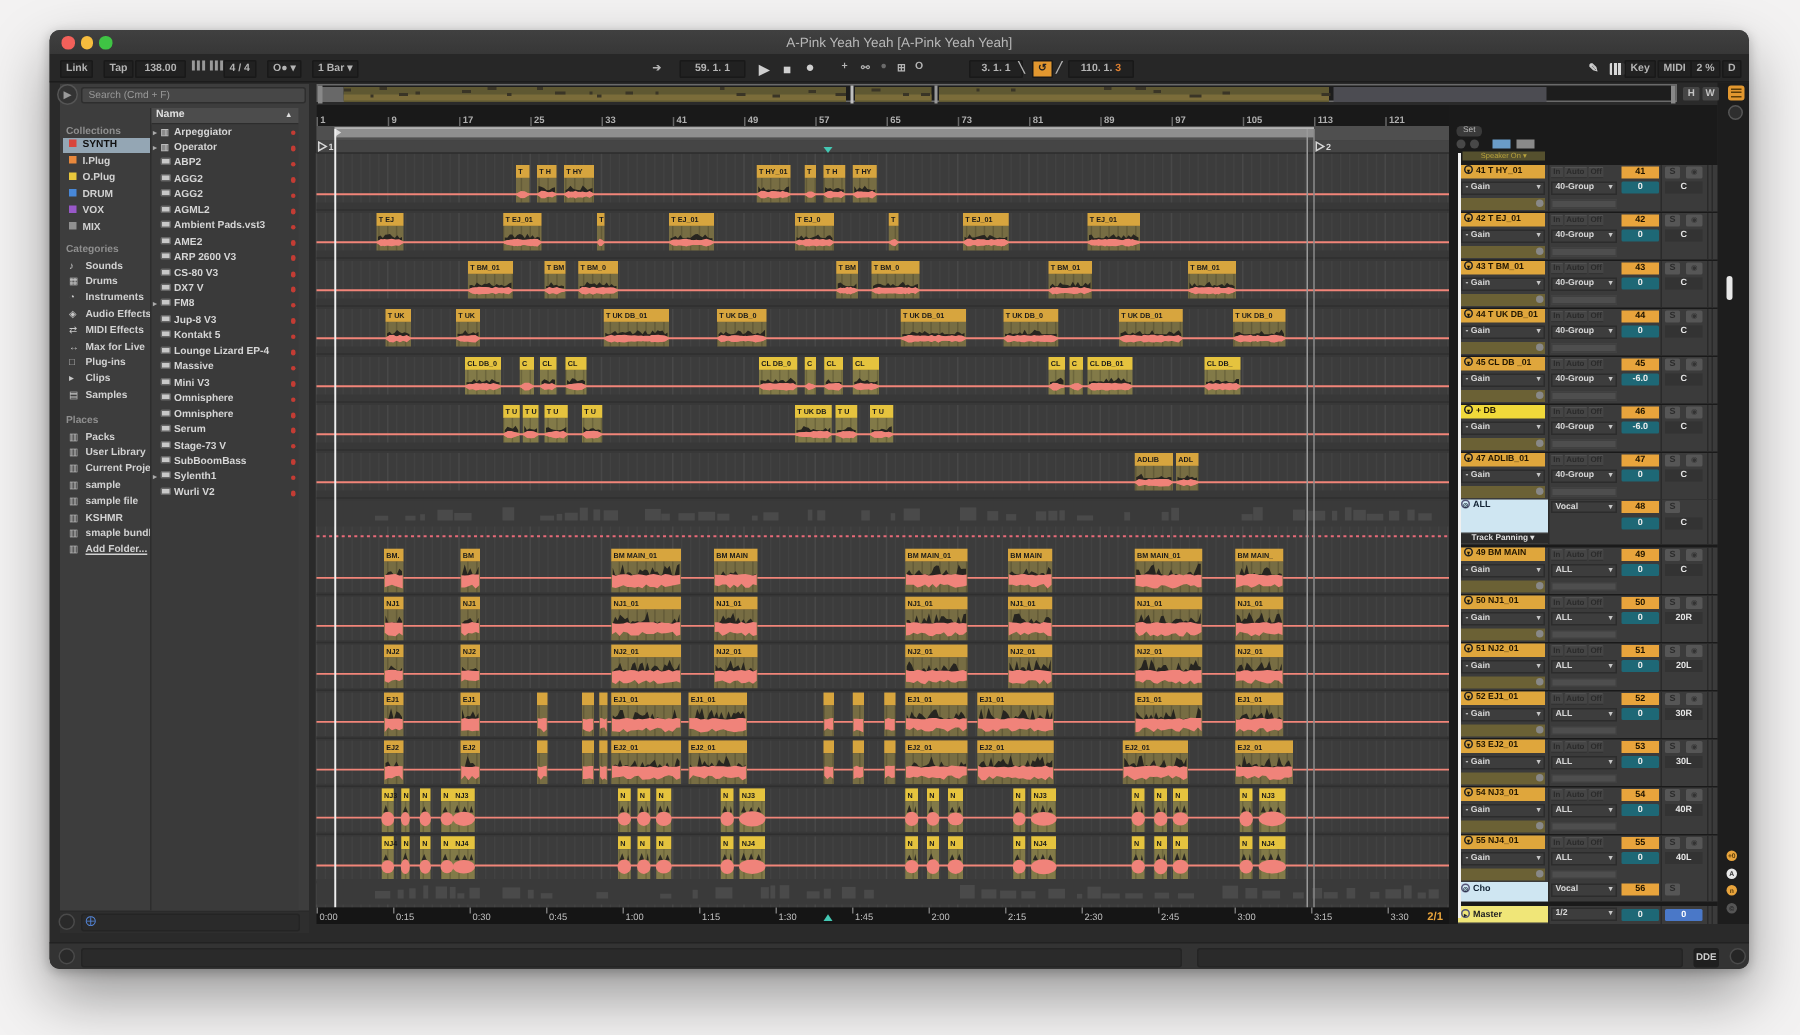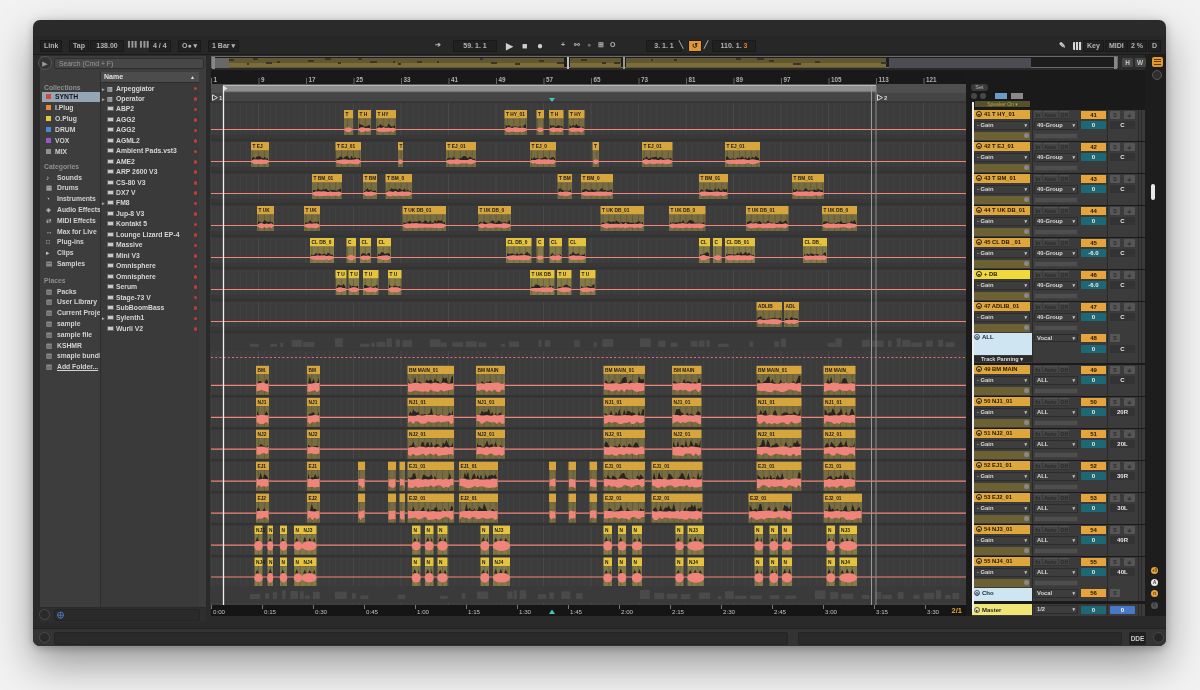--- a/index.html
+++ b/index.html
@@ -61,20 +61,26 @@
 #whiteline { position:absolute; left:939px; top:82px; width:1.5px; height:510px; background:#f0f0f0; }
 #bstat1 { position:absolute; left:7px; top:588px; width:166px; height:14px; background:#2e2e2e; }
 #statbar { position:absolute; left:0; top:608px; width:100%; height:18px; background:#333333; border-top:1px solid #222; }
 .scirc { position:absolute; width:11px; height:11px; border-radius:50%; background:#2a2a2a; border:1px solid #4a4a4a; }
 .sfield { position:absolute; background:#2a2a2a; border:1px solid #242424; border-radius:2px; }
 .rc { position:absolute; left:1118px; width:7px; height:7px; border-radius:50%; font-size:4.5px; font-weight:bold; text-align:center; line-height:7px; }
 svg text { font-family:"Liberation Sans", sans-serif; }
 </style></head>
 <body>
 <div id="win">
+  <div id="titlebar">
+    <div class="tl" style="left:8px; background:#f3605a;"></div>
+    <div class="tl" style="left:20.5px; background:#f6bd3e;"></div>
+    <div class="tl" style="left:33px; background:#3fc444;"></div>
+    <div id="title">A-Pink Yeah Yeah  [A-Pink Yeah Yeah]</div>
+  </div>
   <div id="transport">
     <div class="tbox" style="left:7px;">Link</div>
     <div class="tbox" style="left:36px;">Tap</div>
     <div class="tbox" style="left:57px; width:34px;">138.00</div>
     <div class="tplain" style="left:93px; font-size:5.5px; color:#999; letter-spacing:-0.5px;">▐▐▐</div>
     <div class="tplain" style="left:105px; font-size:5.5px; color:#999; letter-spacing:-0.5px;">▐▐▐</div>
     <div class="tbox" style="left:116px;">4 / 4</div>
     <div class="tbox" style="left:145px;">O● ▾</div>
     <div class="tbox" style="left:175px;">1 Bar ▾</div>
     <div class="tplain" style="left:402px;">➔</div>

